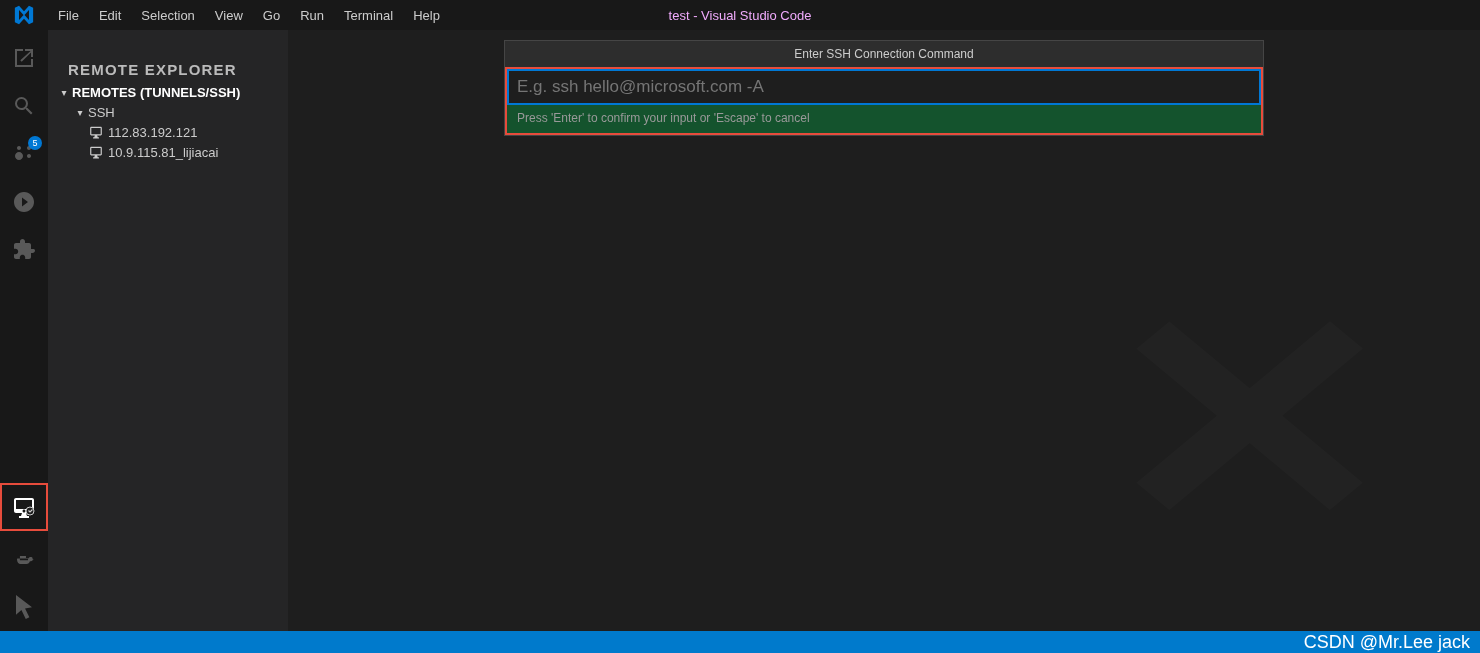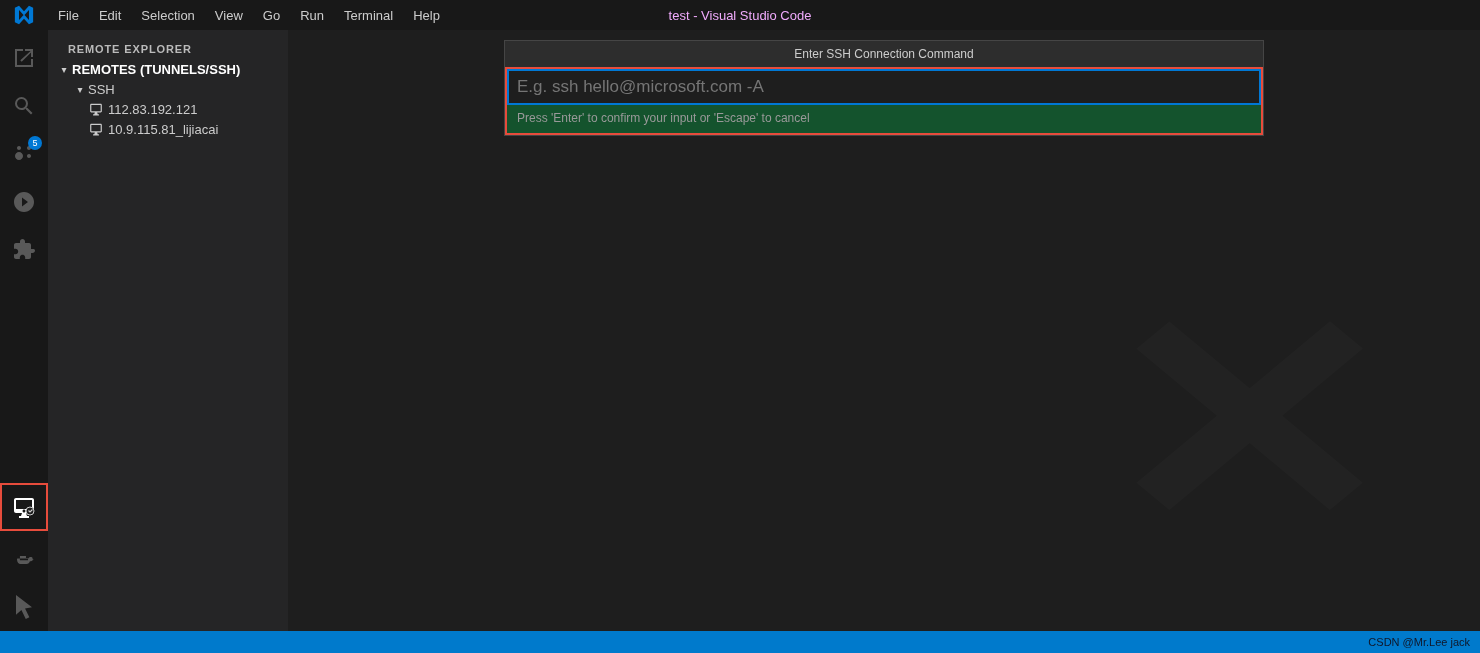--- a/index.html
+++ b/index.html
@@ -108,26 +108,27 @@
     
     .sidebar {
       width: 240px;
       background: #252526;
       flex-shrink: 0;
       overflow: hidden;
       display: flex;
       flex-direction: column;
     }
     .sidebar-title {
-      padding: 13px 12px 4px 20px;
-      font-size: 11px;
+      padding: 19px 12px 4px 20px;
+      font-size: 15px;
       font-weight: 700;
       letter-spacing: 0.08em;
       color: #bbbbbb;
       text-transform: uppercase;
+      margin-top: 12px;
     }
     .tree-item {
       display: flex;
       align-items: center;
       padding: 2px 8px;
       cursor: pointer;
       white-space: nowrap;
     }
     .tree-arrow {
       width: 16px;
@@ -236,22 +237,22 @@
     .status-bar {
       height: 22px;
       background: #007acc;
       display: flex;
       align-items: center;
       justify-content: flex-end;
       padding: 0 10px;
       flex-shrink: 0;
     }
     .status-bar-text {
-      font-size: 11px;
-      color: #0f172a;
+      font-size: 18px;
+      color: #ffffff;
     }
 
     
     .vscode-logo {
       width: 20px;
       height: 20px;
     }
   </style>
 </head>
 <body>

